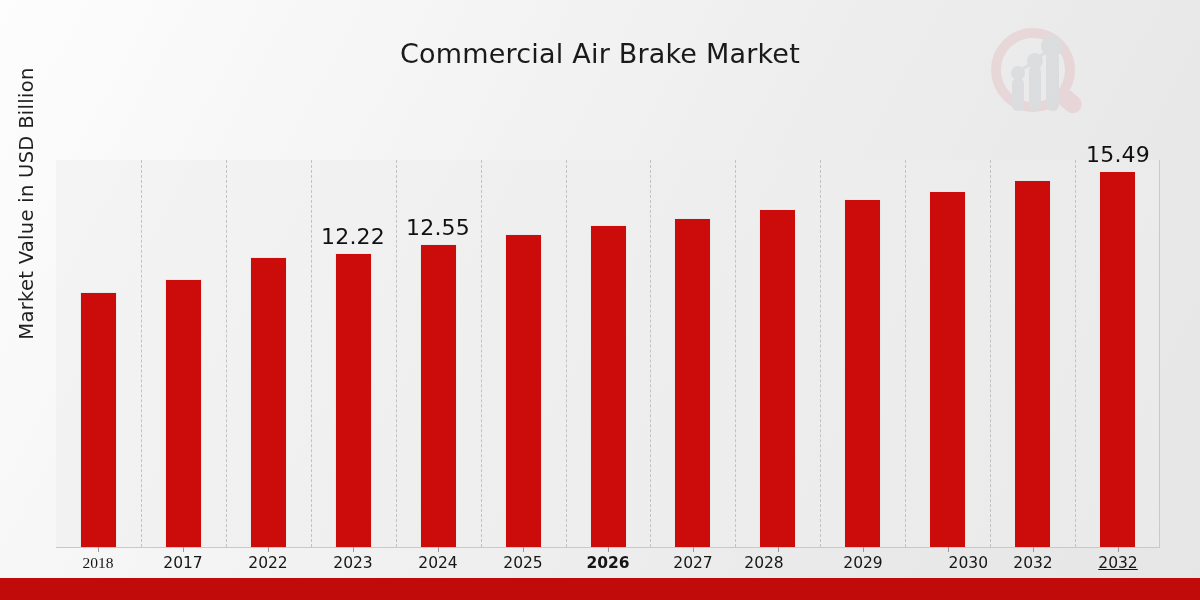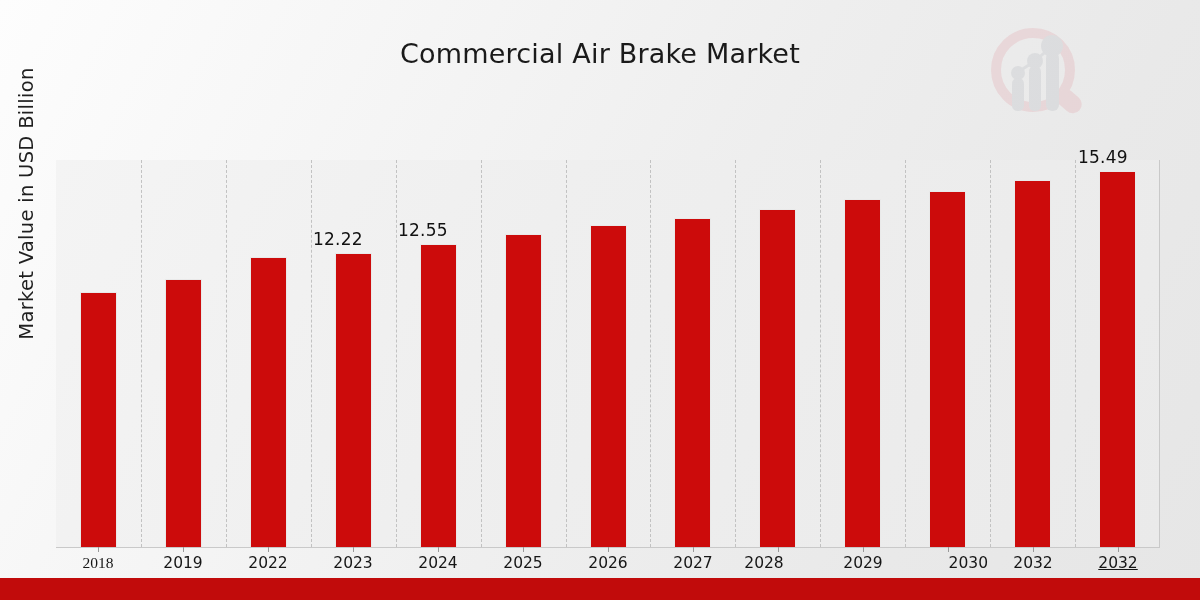--- a/index.html
+++ b/index.html
@@ -91,24 +91,24 @@
   .bar {
     position: absolute;
     bottom: 0;
     background: #cc0b0b;
     border: 1px solid #e9e9e9;
     border-bottom: none;
     box-sizing: border-box;
   }
   .bar-label {
     position: absolute;
-    font-size: 17px;
+    font-size: 22px;
     color: #111111;
     white-space: nowrap;
-    text-align: left;
+    text-align: center;
     letter-spacing: 0.2px;
   }
 
   
   #x-axis {
     position: absolute;
     left: 56px;
     top: 547px;
     width: 1104px;
     height: 30px;
@@ -202,31 +202,31 @@
         <div class="bar" title="2031: 15.12" style="left: 958px; width: 37px; height: 367px; background: rgb(204, 11, 11);"></div>
         <div class="bar" title="2032: 15.49" style="left: 1043px; width: 37px; height: 376px; background: rgb(204, 11, 11);"></div>
         <div class="bar-label" style="left: 1022px; width: 80px; bottom: 380px;">15.49</div>
       </div>
   </div>
 
   <div id="x-axis">
       <div class="tick-mark" style="left: 42px;"></div>
       <div class="tick-label" style="left: 2px; width: 80px; font-family: Liberation Serif, serif;">2018</div>
       <div class="tick-mark" style="left: 127px;"></div>
-      <div class="tick-label" style="left: 87px; width: 80px;">2019</div>
+      <div class="tick-label" style="left: 87px; width: 80px;">2017</div>
       <div class="tick-mark" style="left: 212px;"></div>
       <div class="tick-label" style="left: 172px; width: 80px;">2022</div>
       <div class="tick-mark" style="left: 297px;"></div>
       <div class="tick-label" style="left: 257px; width: 80px;">2023</div>
       <div class="tick-mark" style="left: 382px;"></div>
       <div class="tick-label" style="left: 342px; width: 80px;">2024</div>
       <div class="tick-mark" style="left: 467px;"></div>
       <div class="tick-label" style="left: 427px; width: 80px;">2025</div>
       <div class="tick-mark" style="left: 552px;"></div>
-      <div class="tick-label" style="left: 512px; width: 80px;">2026</div>
+      <div class="tick-label" style="left: 512px; width: 80px; font-weight: bold;">2026</div>
       <div class="tick-mark" style="left: 637px;"></div>
       <div class="tick-label" style="left: 597px; width: 80px;">2027</div>
       <div class="tick-mark" style="left: 722px;"></div>
       <div class="tick-label" style="left: 668px; width: 80px;">2028</div>
       <div class="tick-mark" style="left: 807px;"></div>
       <div class="tick-label" style="left: 767px; width: 80px;">2029</div>
       <div class="tick-mark" style="left: 892px;"></div>
       <div class="tick-label" style="left: 852px; width: 80px; text-align: right;">2030</div>
       <div class="tick-mark" style="left: 977px;"></div>
       <div class="tick-label" style="left: 937px; width: 80px;">2032</div>

